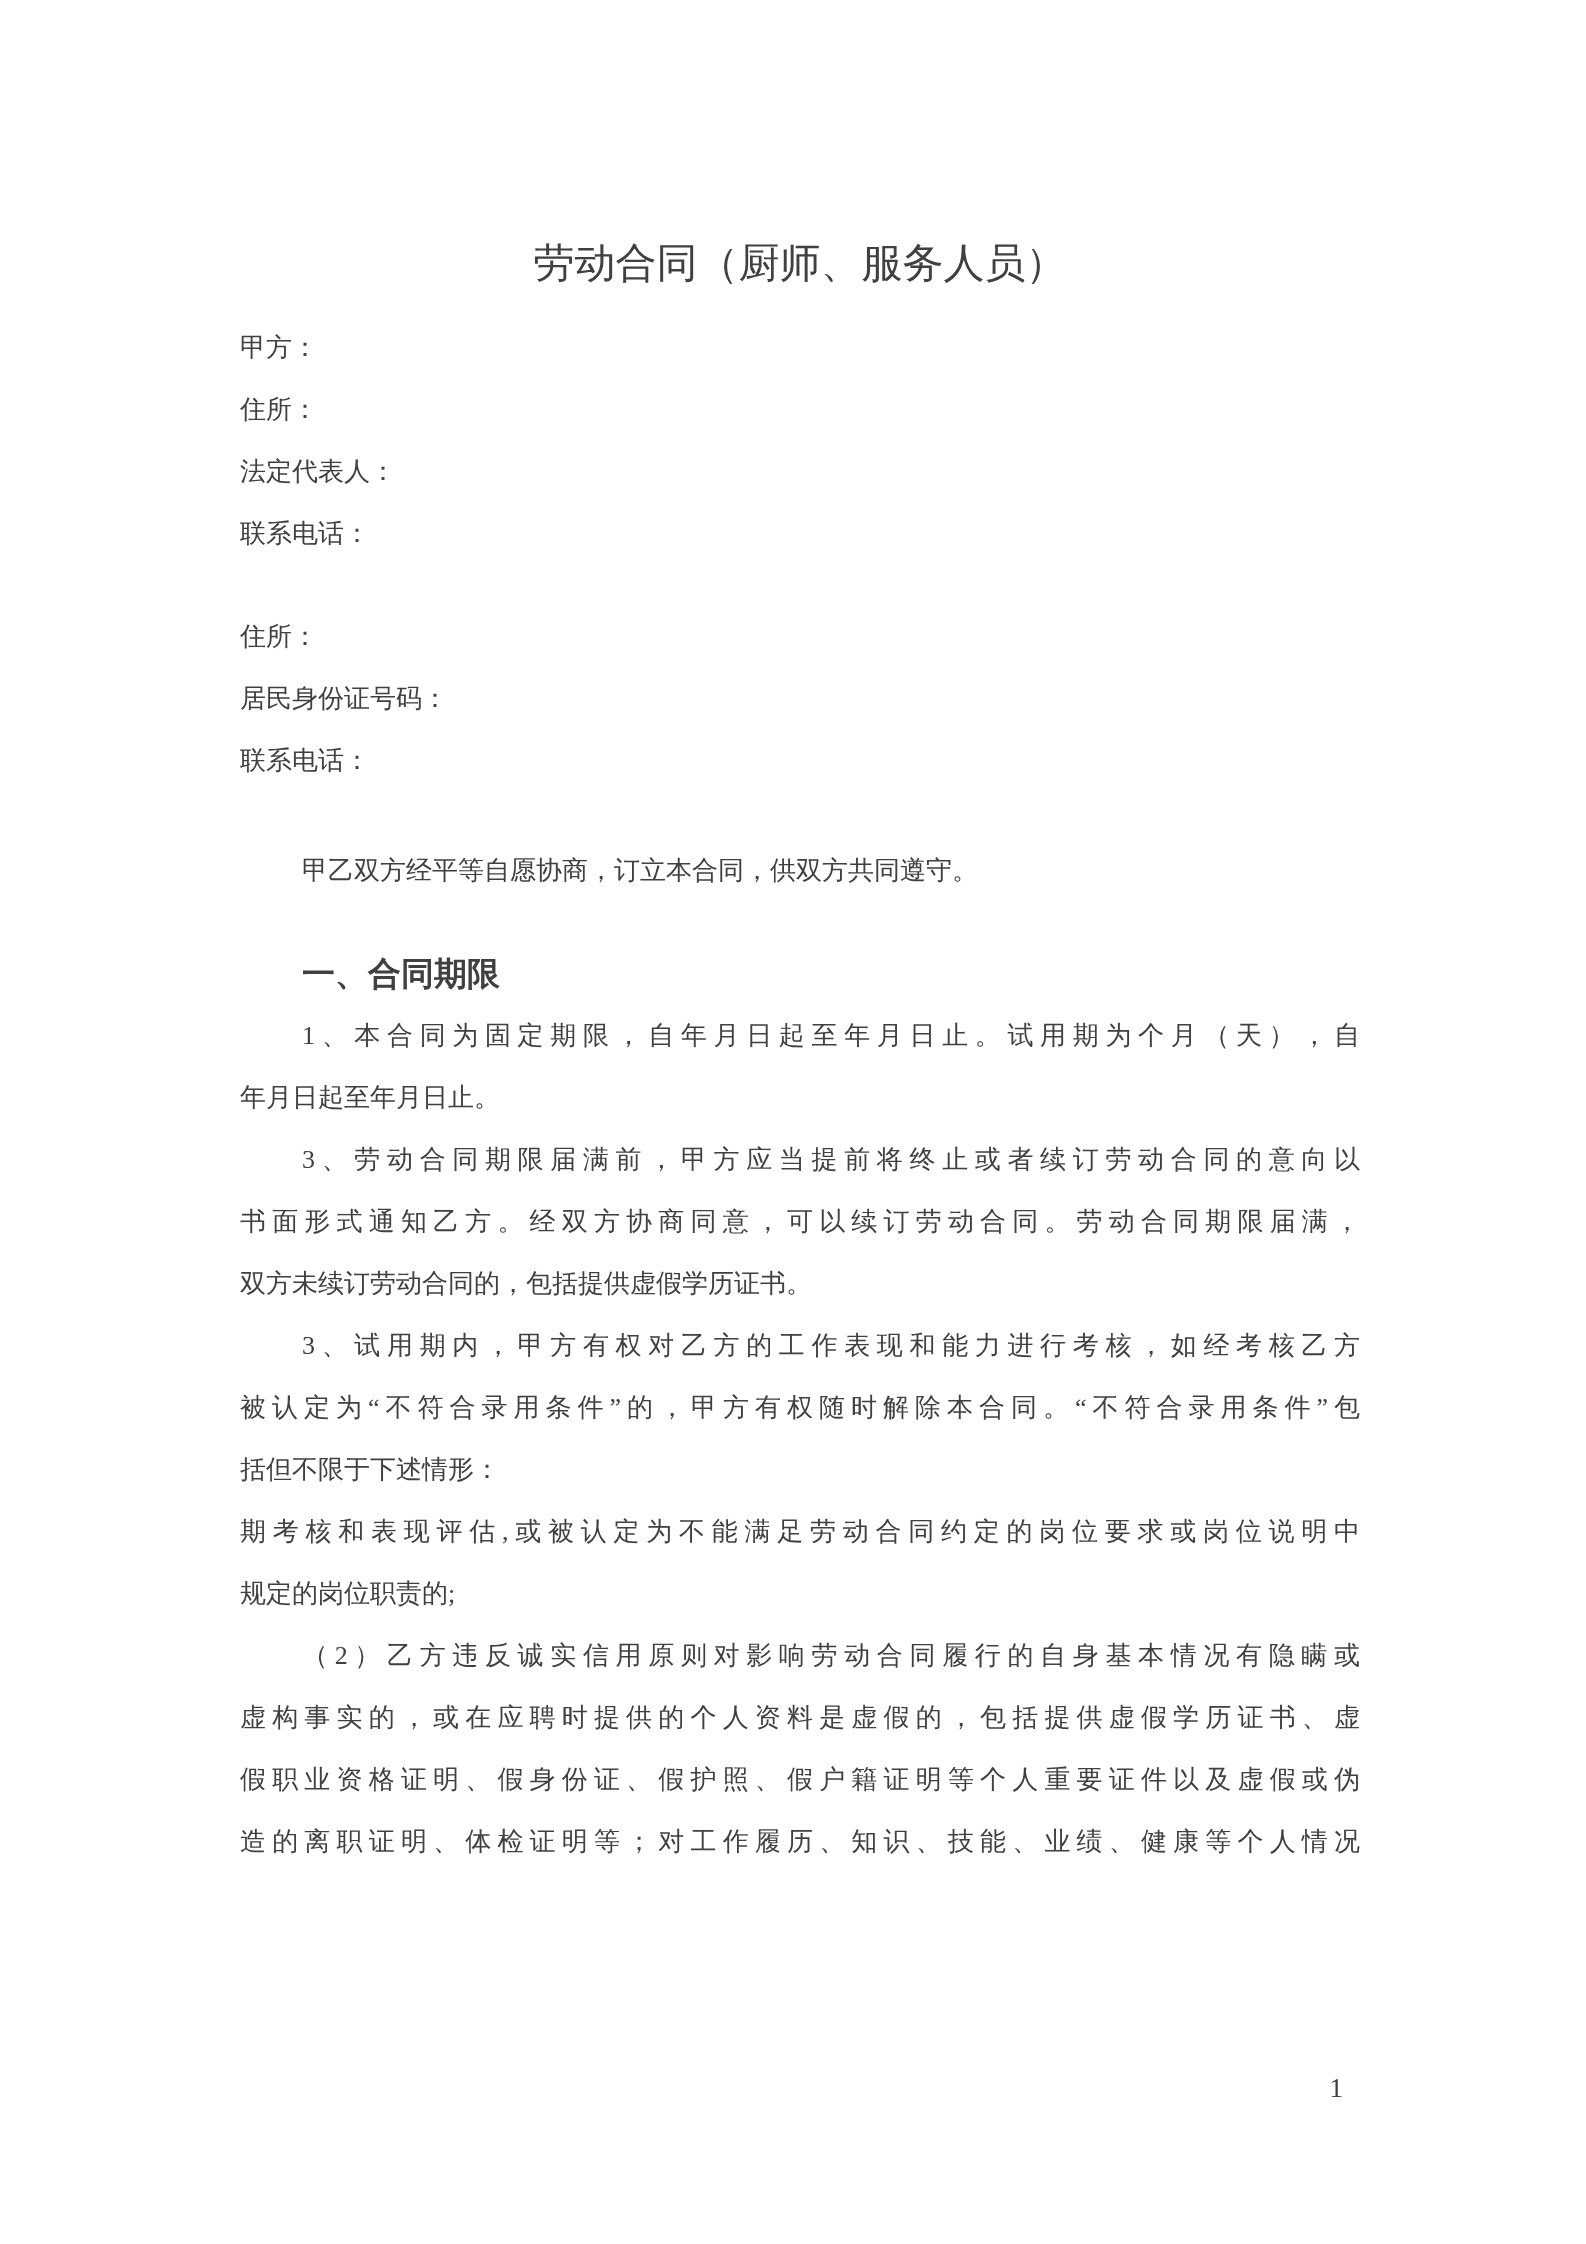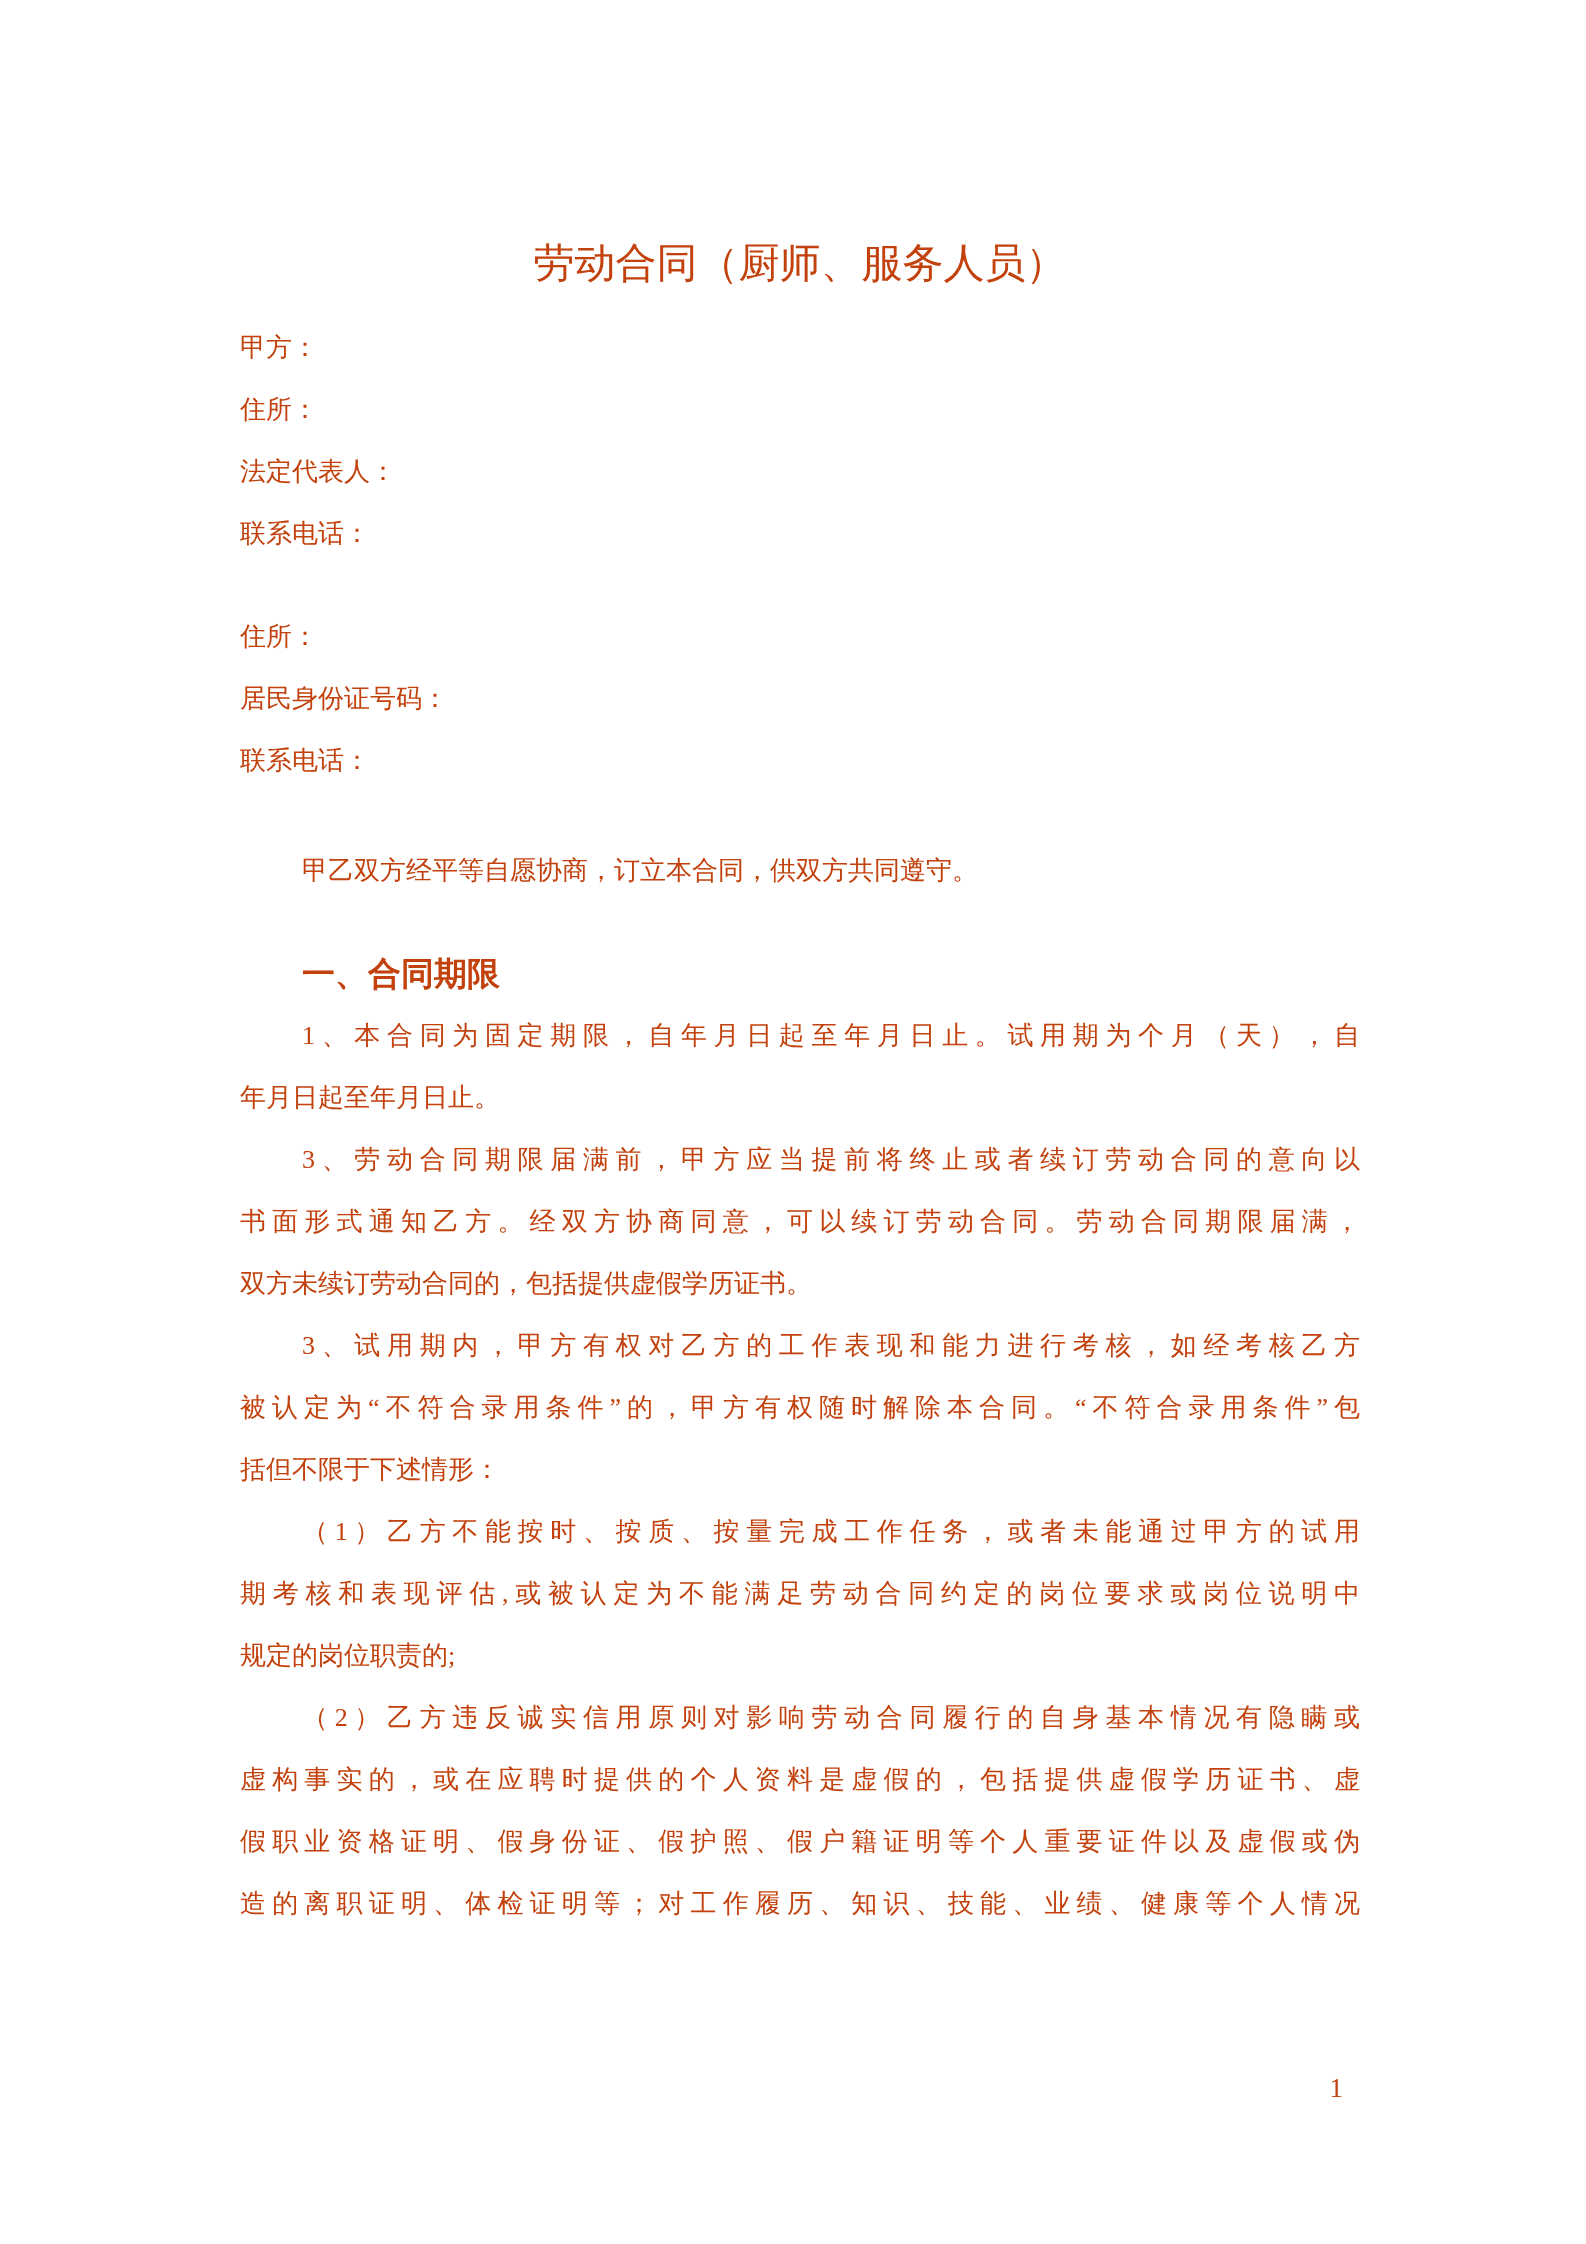--- a/index.html
+++ b/index.html
@@ -5,21 +5,21 @@
   html, body {
     margin: 0;
     padding: 0;
     background: #ffffff;
   }
   .page {
     position: relative;
     width: 1586px;
     height: 2244px;
     background: #ffffff;
-    color: #c2410c;
+    color: #404040;
     font-family: "Liberation Serif", "DejaVu Serif", serif;
     box-sizing: border-box;
     padding: 232px 226px 5px 240px;
     overflow: hidden;
   }
   .doc-title {
     height: 62px;
     line-height: 62px;
     font-size: 41px;
     font-weight: normal;
@@ -94,21 +94,20 @@
         <div class="line indent fill">3、劳动合同期限届满前，甲方应当提前将终止或者续订劳动合同的意向以</div>
         <div class="line fill">书面形式通知乙方。经双方协商同意，可以续订劳动合同。劳动合同期限届满，</div>
         <div class="line">双方未续订劳动合同的，包括提供虚假学历证书。</div>
       </div>
       <div class="clause">
         <div class="line indent fill">3、试用期内，甲方有权对乙方的工作表现和能力进行考核，如经考核乙方</div>
         <div class="line fill">被认定为“不符合录用条件”的，甲方有权随时解除本合同。“不符合录用条件”包</div>
         <div class="line">括但不限于下述情形：</div>
       </div>
       <div class="clause">
-        <div class="line indent fill">（1）乙方不能按时、按质、按量完成工作任务，或者未能通过甲方的试用</div>
         <div class="line fill">期考核和表现评估,或被认定为不能满足劳动合同约定的岗位要求或岗位说明中</div>
         <div class="line">规定的岗位职责的;</div>
       </div>
       <div class="clause">
         <div class="line indent fill">（2）乙方违反诚实信用原则对影响劳动合同履行的自身基本情况有隐瞒或</div>
         <div class="line fill">虚构事实的，或在应聘时提供的个人资料是虚假的，包括提供虚假学历证书、虚</div>
         <div class="line fill">假职业资格证明、假身份证、假护照、假户籍证明等个人重要证件以及虚假或伪</div>
         <div class="line fill">造的离职证明、体检证明等；对工作履历、知识、技能、业绩、健康等个人情况</div>
       </div>
     </div>

